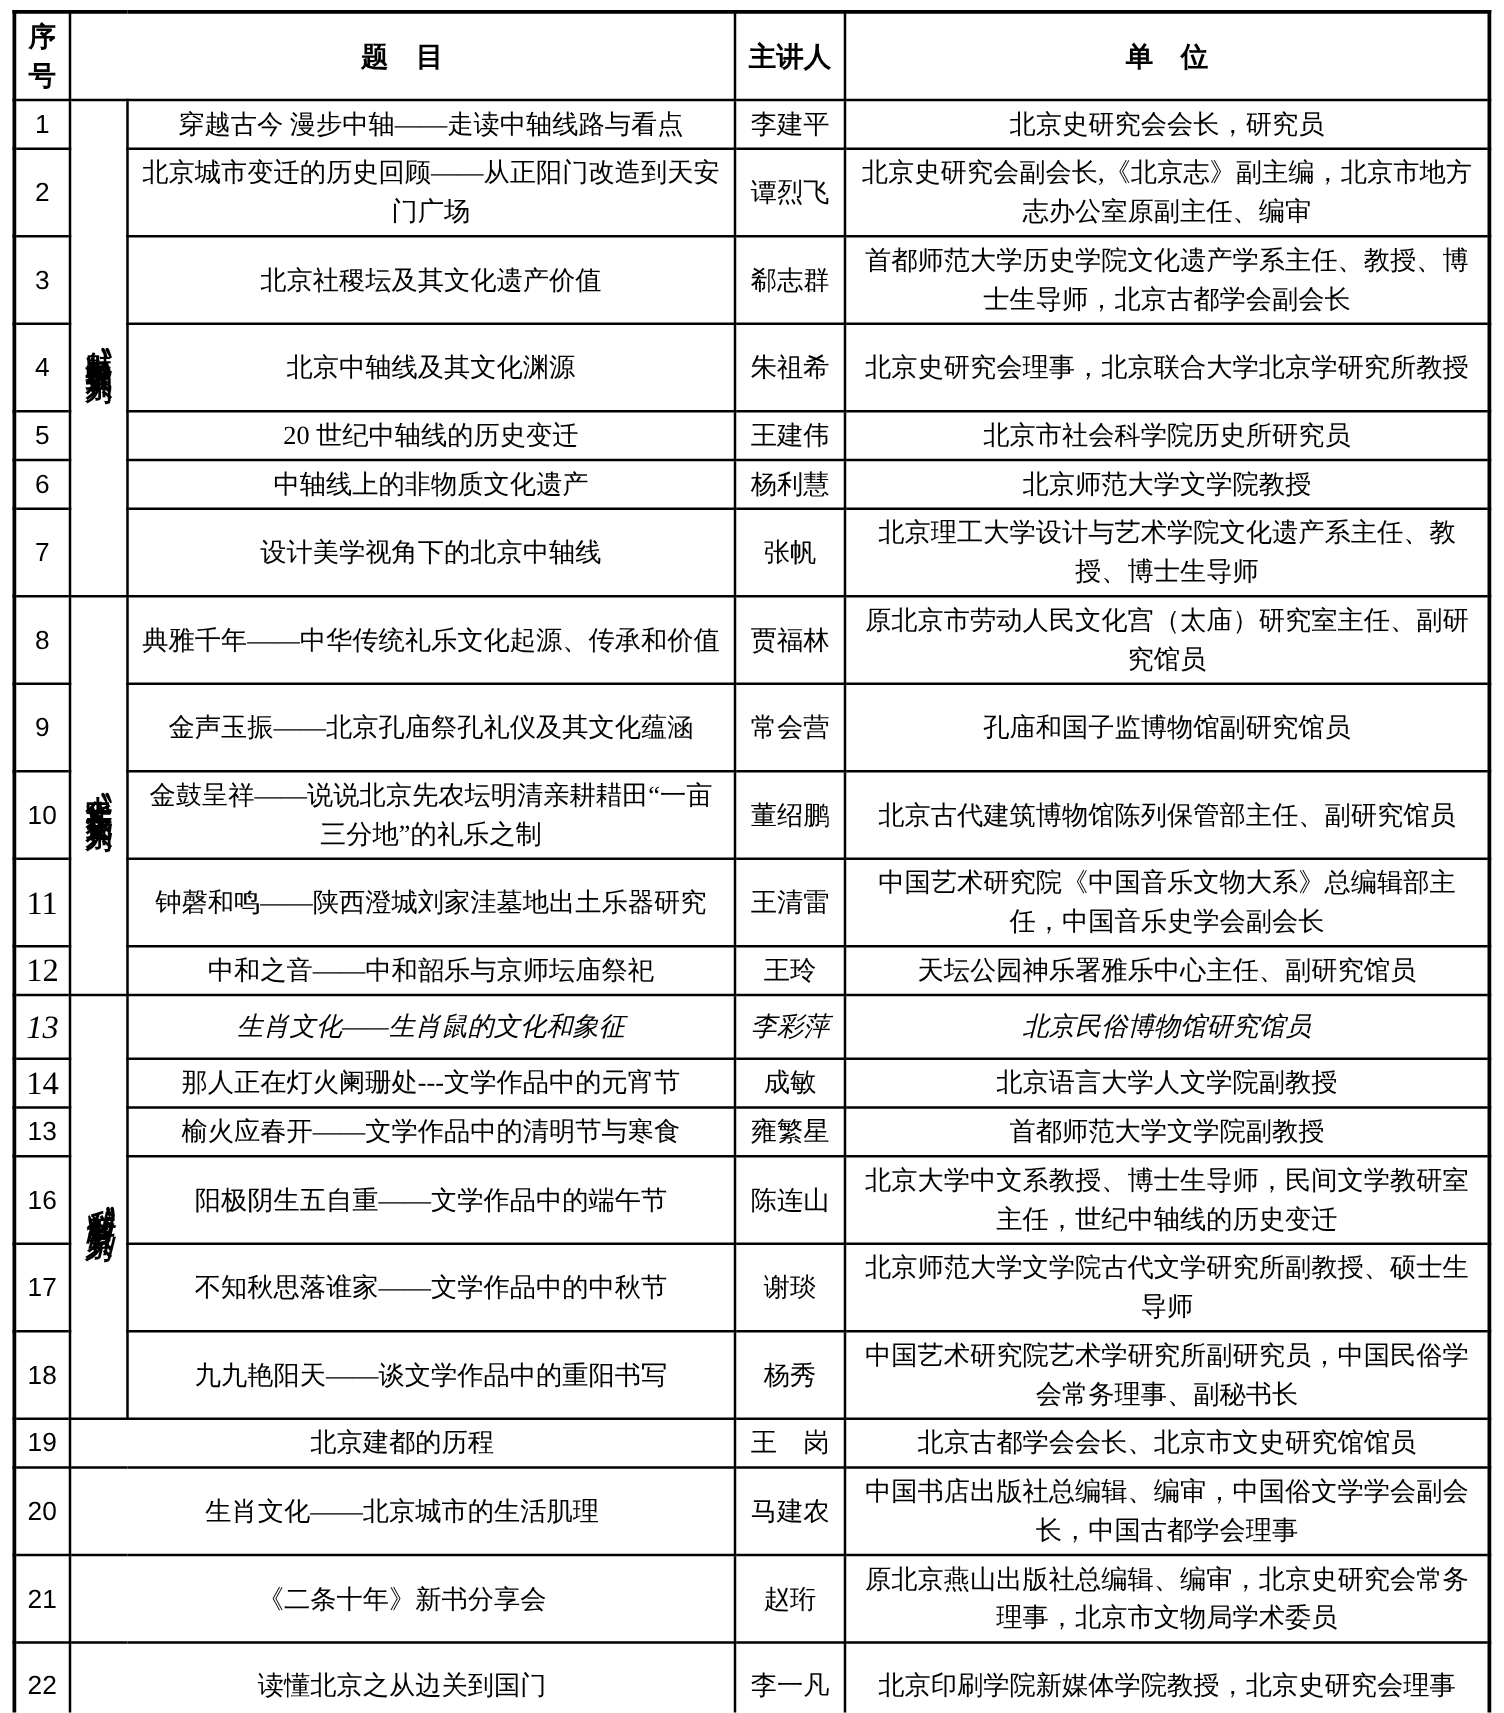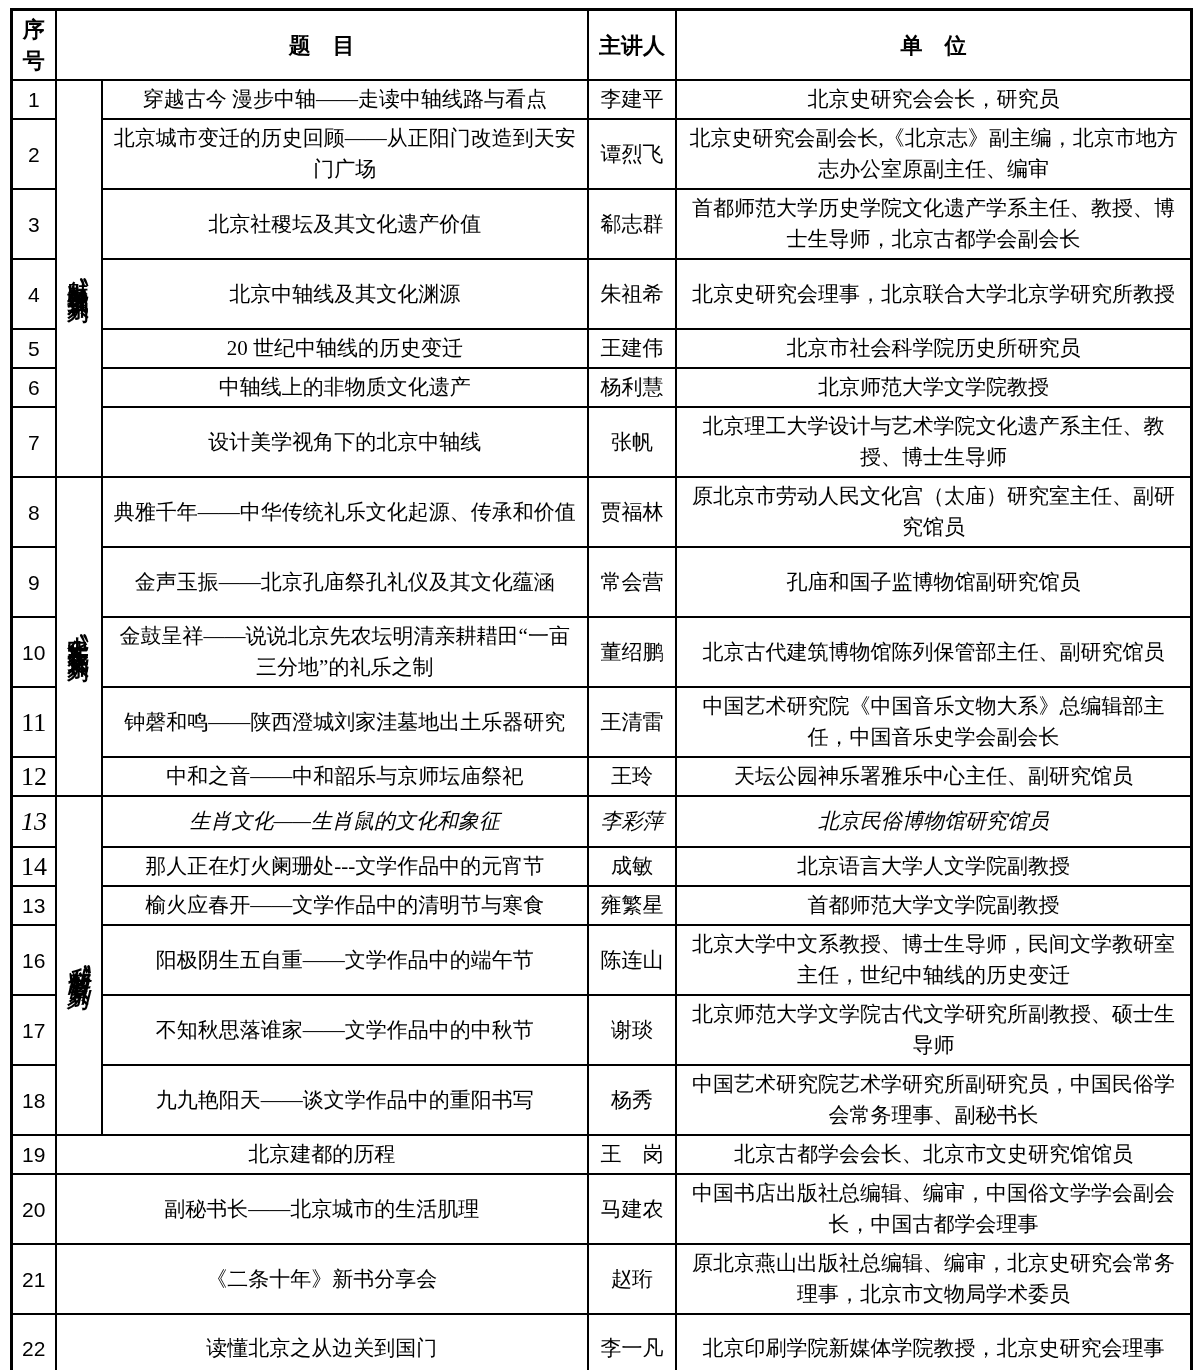--- a/index.html
+++ b/index.html
@@ -202,21 +202,21 @@
         <td class="unit">中国艺术研究院艺术学研究所副研究员，中国民俗学会常务理事、副秘书长</td>
       </tr>
       <tr class="rs">
         <td class="no">19</td>
         <td class="title" colspan="2">北京建都的历程</td>
         <td class="speaker">王　岗</td>
         <td class="unit">北京古都学会会长、北京市文史研究馆馆员</td>
       </tr>
       <tr class="rd">
         <td class="no">20</td>
-        <td class="title" colspan="2">副秘书长——北京城市的生活肌理</td>
+        <td class="title" colspan="2">生肖文化——北京城市的生活肌理</td>
         <td class="speaker">马建农</td>
         <td class="unit">中国书店出版社总编辑、编审，中国俗文学学会副会长，中国古都学会理事</td>
       </tr>
       <tr class="rd">
         <td class="no">21</td>
         <td class="title" colspan="2">《二条十年》新书分享会</td>
         <td class="speaker">赵珩</td>
         <td class="unit">原北京燕山出版社总编辑、编审，北京史研究会常务理事，北京市文物局学术委员</td>
       </tr>
       <tr class="rd">

